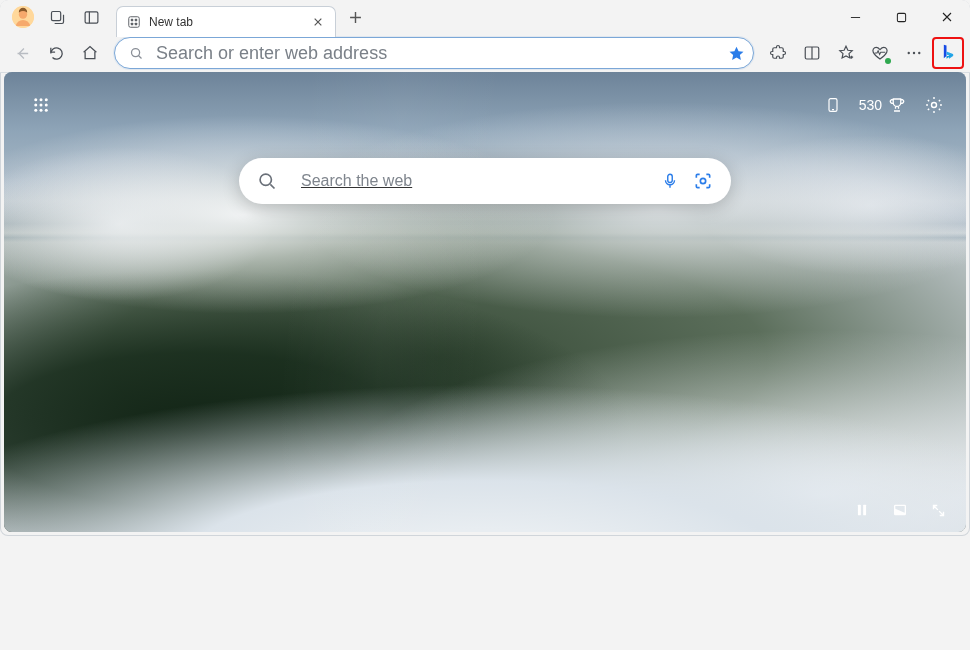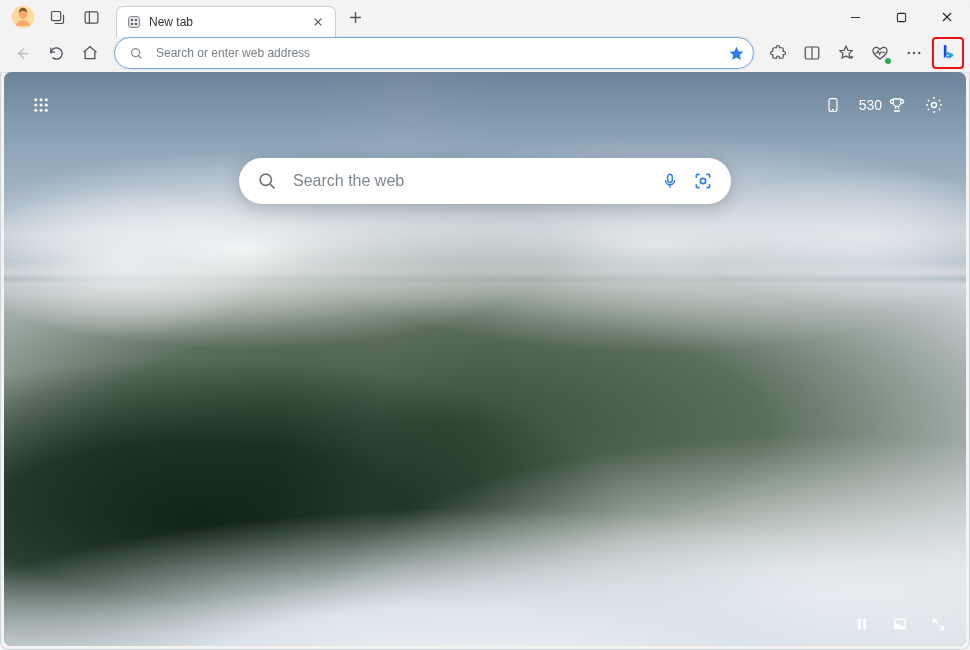--- a/index.html
+++ b/index.html
@@ -12,40 +12,40 @@
     --blue:#1a73e8;
     --overlay-dark:rgba(0,0,0,0.15);
   }
   html,body{margin:0;height:100%;}
   body{
     width:970px;height:650px;overflow:hidden;
     font-family:"Segoe UI",Arial,sans-serif;
     background:#f3f3f3;position:relative;
     border-radius:8px;
   }
-  .window{width:970px;height:650px;position:relative;border-radius:8px;overflow:hidden;box-shadow:inset 0 0 0 1px #d0d5da;}
+  .window{width:970px;height:536px;position:relative;border-radius:8px;overflow:hidden;box-shadow:inset 0 0 0 1px #d0d5da;}
   
   .titlebar{height:34px;background:var(--chrome-bg);display:flex;align-items:center;position:relative;}
   .titlebar .left-icons{display:flex;gap:0;padding-left:6px;}
   .ti-btn{width:34px;height:34px;display:flex;align-items:center;justify-content:center;color:var(--icon);}
   .avatar{width:22px;height:22px;border-radius:50%;background:#ffd79a;display:flex;align-items:center;justify-content:center;overflow:hidden;}
   .tab{margin-left:8px;height:30px;min-width:200px;background:#fff;border:1px solid var(--tab-border);border-bottom:none;border-top-left-radius:7px;border-top-right-radius:7px;display:flex;align-items:center;gap:8px;padding:0 8px 0 10px;position:relative;top:4px;}
   .tab .favicon{width:14px;height:14px;flex-shrink:0;}
   .tab .title{font-size:12px;color:#333;flex:1;white-space:nowrap;}
   .tab .close{width:18px;height:18px;display:flex;align-items:center;justify-content:center;color:#555;}
   .newtab{width:30px;height:30px;display:flex;align-items:center;justify-content:center;color:#555;margin-left:4px;}
   .wincontrols{position:absolute;right:0;top:0;display:flex;}
   .wincontrols div{width:46px;height:34px;display:flex;align-items:center;justify-content:center;color:#222;}
   
   .toolbar{height:38px;background:var(--chrome-bg);display:flex;align-items:center;gap:2px;padding:0 6px;border-bottom:1px solid var(--chrome-border);}
   .tbtn{width:32px;height:32px;display:flex;align-items:center;justify-content:center;color:var(--icon);border-radius:4px;}
   .tbtn.disabled{color:#b8bcc2;}
   .addressbar{flex:1;height:30px;margin:0 6px;background:#fff;border:1px solid var(--addr-border);border-radius:16px;display:flex;align-items:center;padding:0 8px 0 14px;box-shadow:0 0 0 1px rgba(120,170,220,0.15);}
   .addressbar .srch{color:#8a8f97;margin-right:10px;}
-  .addressbar input{flex:1;border:none;outline:none;font-size:12px;color:#15803d;background:transparent;}
+  .addressbar input{flex:1;border:none;outline:none;font-size:18px;color:#15803d;background:transparent;}
   .addressbar input::placeholder{color:#7a8088;}
   .addressbar .star{color:#2b7de9;margin-left:6px;}
   .bing-highlight{border:2px solid #e11;padding:1px;border-radius:4px;}
   .bing-ico{width:24px;height:24px;display:flex;align-items:center;justify-content:center;}
   
   .content{position:absolute;left:4px;right:4px;top:72px;bottom:4px;border-radius:8px;overflow:hidden;}
   .bg{position:absolute;inset:0;
       background:
         linear-gradient(180deg,#6d8399 0%, #8fa5b8 13%, transparent 32%),
         radial-gradient(1400px 400px at 50% 108%, #e8edf1 10%, #dbe3ea 22%, rgba(225,232,238,0) 46%),
@@ -63,21 +63,21 @@
         radial-gradient(250px 100px at 90% 29%, rgba(225,230,235,0.85) 0%, rgba(225,230,235,0) 70%),
         radial-gradient(220px 110px at 12% 33%, rgba(230,234,238,0.8) 0%, rgba(230,234,238,0) 70%);
       mix-blend-mode:normal;pointer-events:none;
   }
   .ntp-top{position:absolute;top:18px;left:22px;right:22px;display:flex;align-items:center;justify-content:space-between;color:#fff;}
   .apps-btn{width:30px;height:30px;display:flex;align-items:center;justify-content:center;}
   .ntp-right{display:flex;align-items:center;gap:18px;}
   .points{font-size:14px;font-weight:400;display:flex;align-items:center;gap:6px;}
   .search-pill{position:absolute;left:50%;top:86px;transform:translateX(-50%);width:456px;height:46px;background:#fff;border-radius:28px;display:flex;align-items:center;padding:0 18px;box-shadow:0 4px 18px rgba(0,0,0,0.2);}
   .search-pill .mag{color:#6a7079;}
-  .search-pill input{flex:1;border:none;outline:none;font-size:16px;margin-left:14px;color:#333;}
+  .search-pill input{flex:1;border:none;outline:none;font-size:16px;margin-left:22px;color:#333;text-decoration:underline;}
   .search-pill input::placeholder{color:#7f858d;}
   .search-pill .mic{color:#2b7de9;margin-right:14px;}
   .search-pill .lens{color:#2b7de9;}
   .media-ctrl{position:absolute;right:18px;bottom:12px;display:flex;gap:18px;color:#fff;}
   .media-ctrl div{width:20px;height:20px;display:flex;align-items:center;justify-content:center;}
   svg{display:block;}
 </style>
 </head>
 <body>
 

